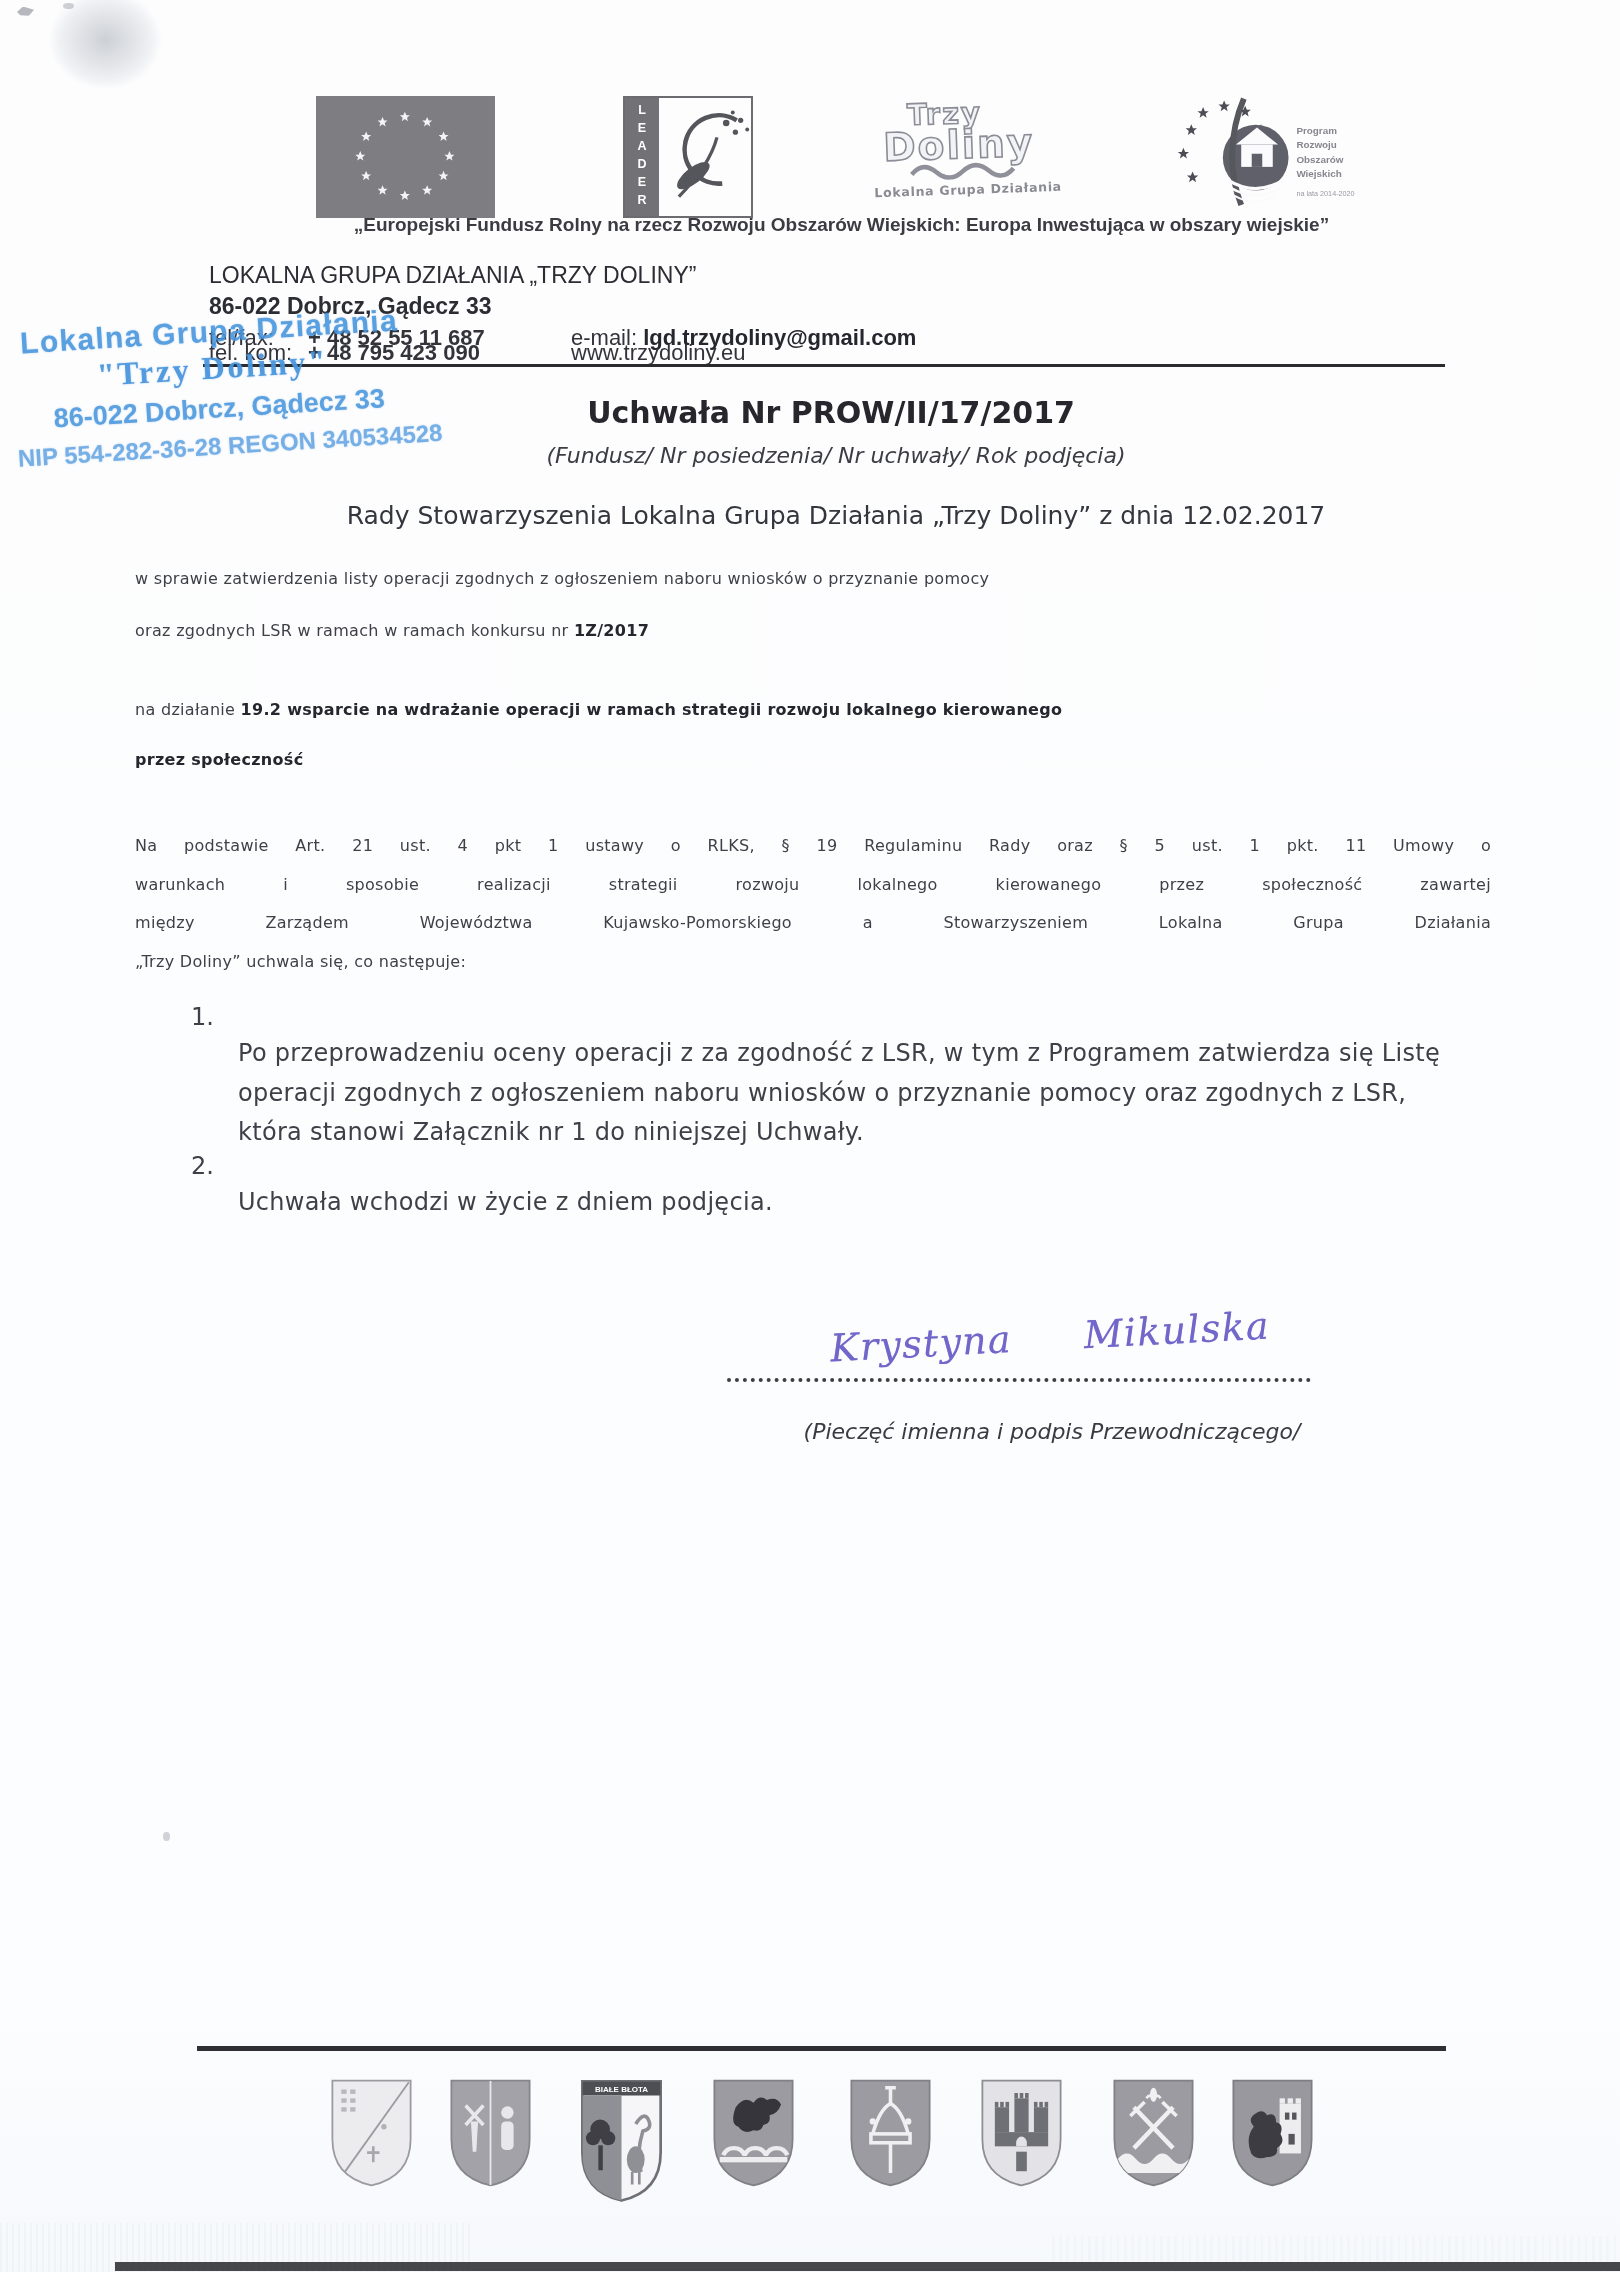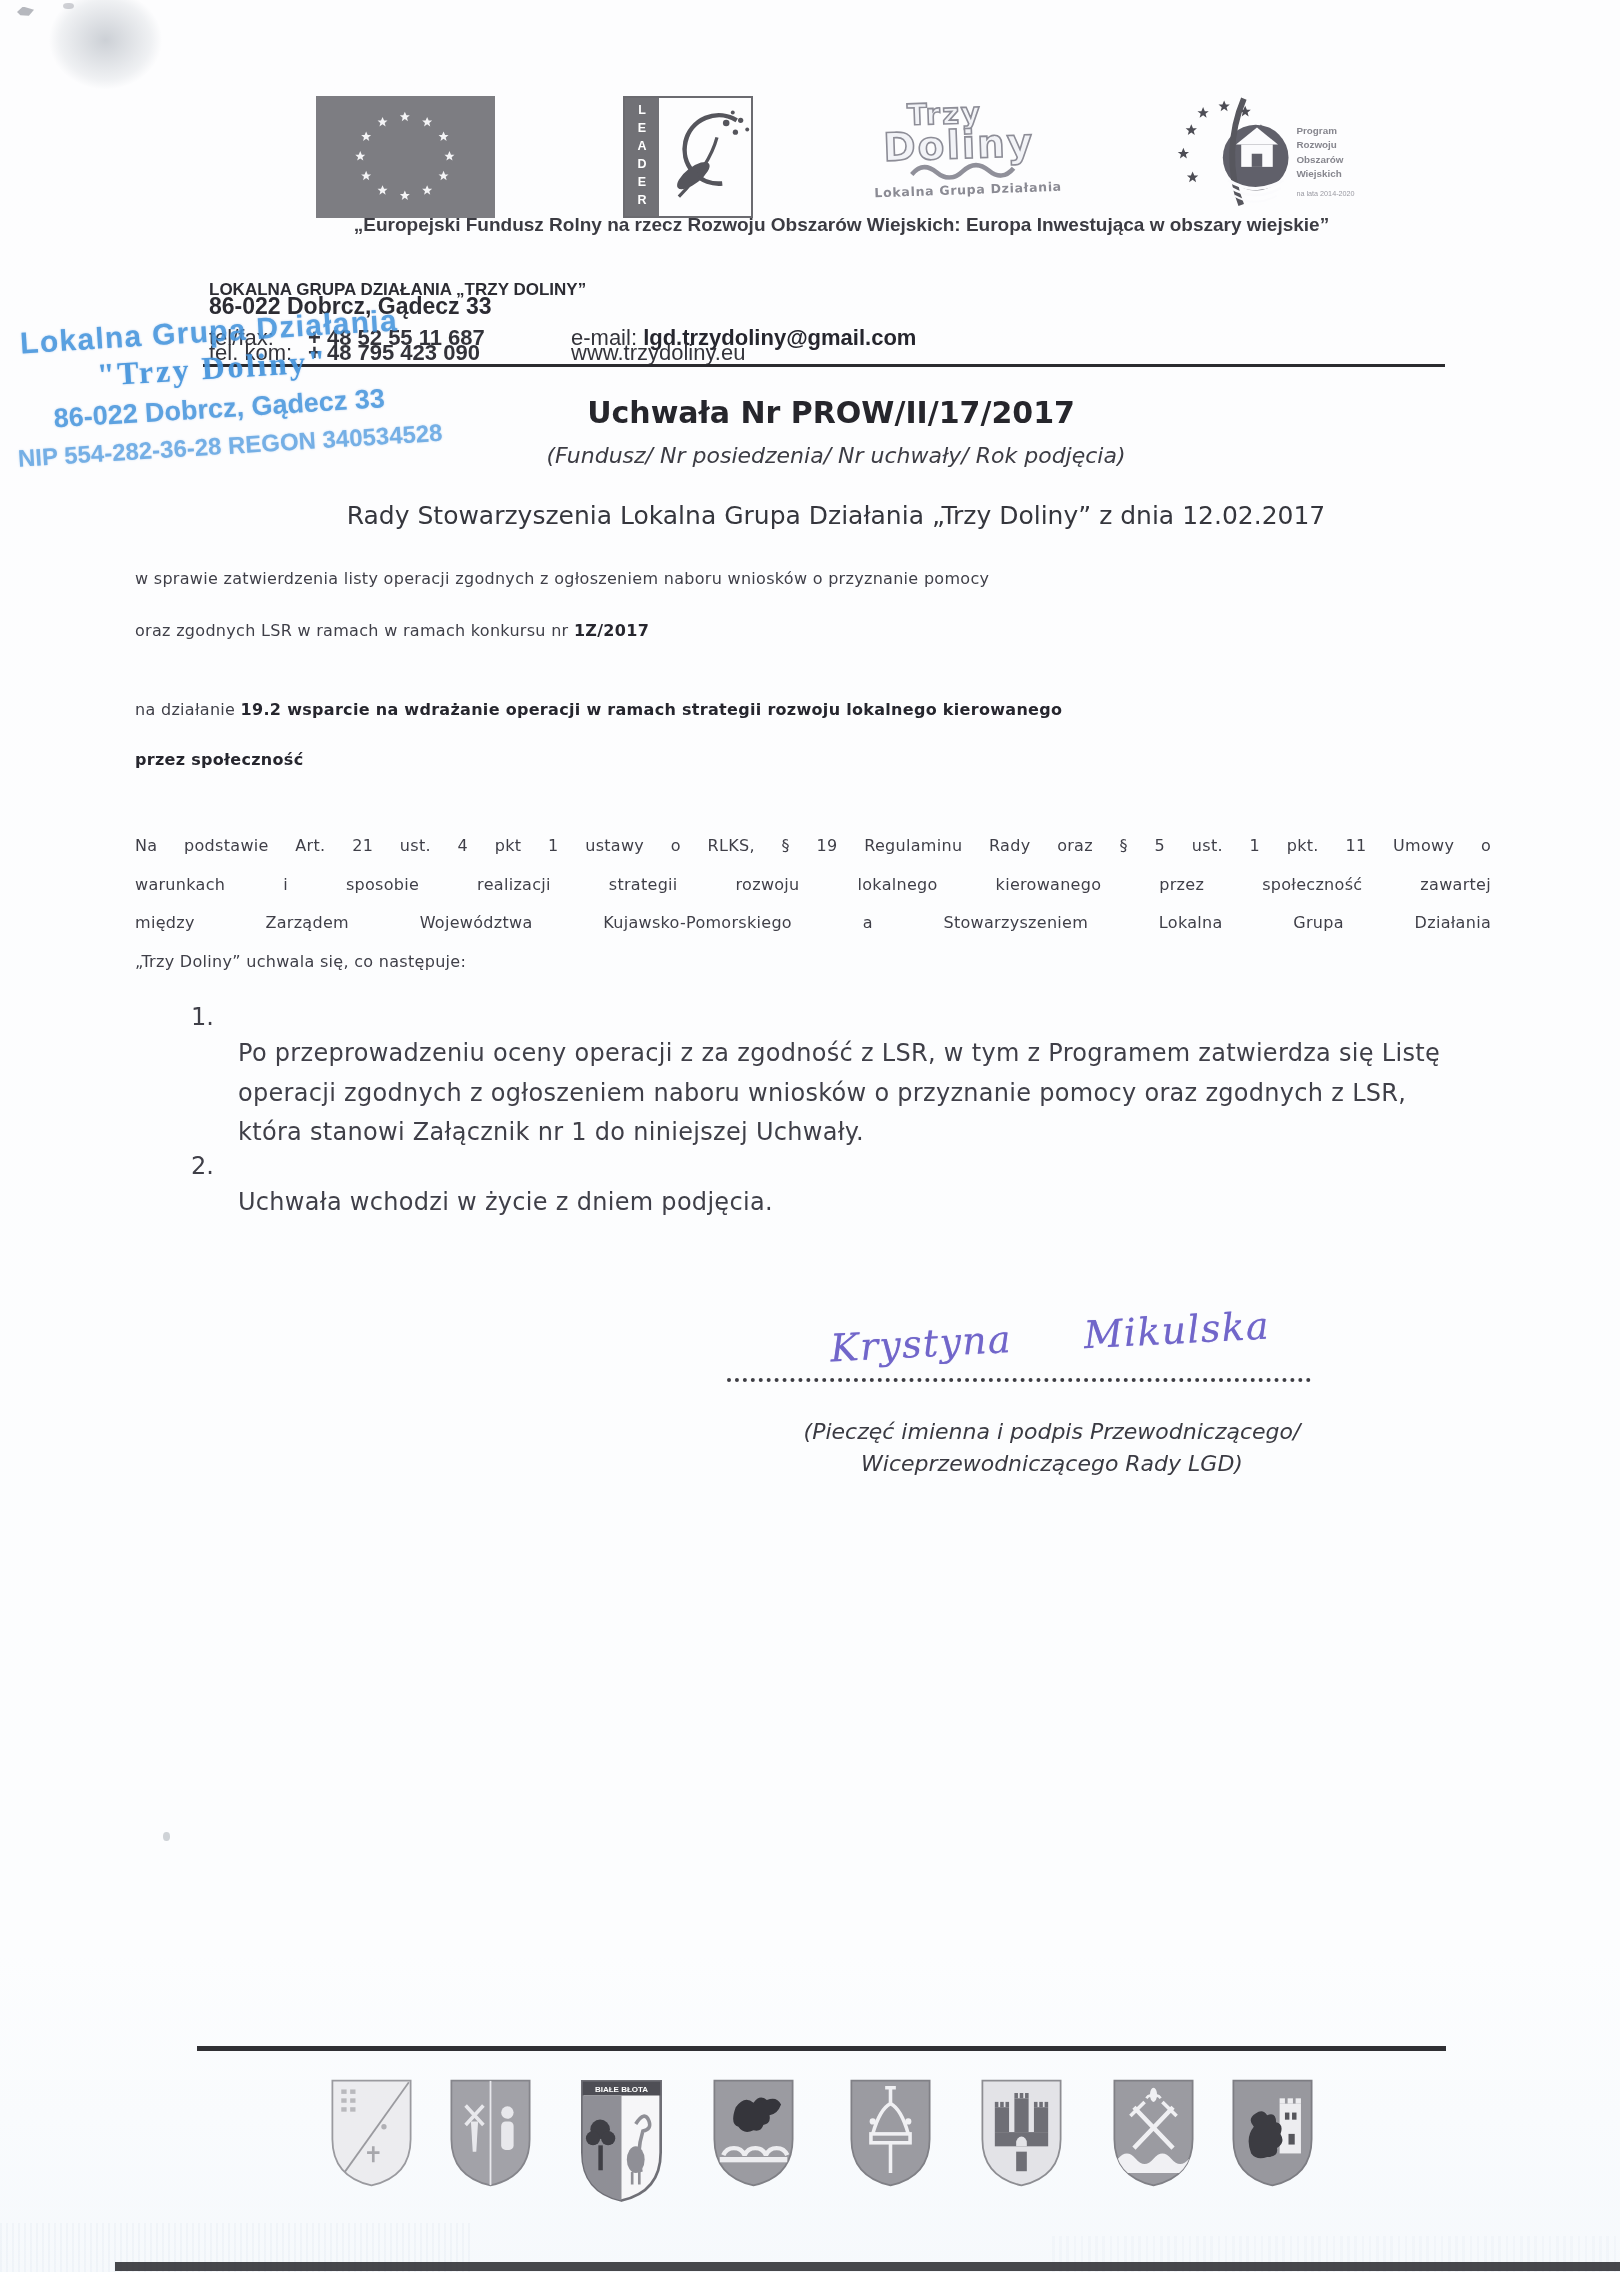--- a/index.html
+++ b/index.html
@@ -34,21 +34,21 @@
   @supports not (-webkit-text-stroke: 1px #000){.td-t1,.td-t2{color:#9598a2;}}
   .td-t1{font-size:29px;margin-left:42px;}
   .td-t2{font-size:39px;margin-left:17px;margin-top:-2.6px;}
   .td-cap{font-size:12.5px;font-weight:bold;color:#8b8b94;letter-spacing:0.7px;margin-left:6.6px;margin-top:1.3px;
           font-family:"DejaVu Sans",sans-serif;}
   .prow{left:1165px;top:93px;width:205px;height:132px;}
   
   .fund-cap{left:217px;top:214px;width:1249px;text-align:center;
      font-family:"Liberation Sans",sans-serif;font-weight:bold;font-size:19px;color:#3b3b42;}
   .org{font-family:"Liberation Sans",sans-serif;color:#2c2c33;}
-  .org-name{left:209px;top:280px;font-size:17px;font-weight:bold;}
+  .org-name{left:209px;top:262px;font-size:23px;font-weight:normal;}
   .org-addr{left:209px;top:293px;font-size:23px;font-weight:bold;}
   .contact{left:209px;font-size:22px;color:#33333a;font-family:"Liberation Sans",sans-serif;}
   .c1{top:325px;} .c2{top:340px;}
   .c-label{display:inline-block;width:99px;}
   .c-num{display:inline-block;width:263px;font-weight:bold;}
   .c-email b,.bold{font-weight:bold;}
   .rule{left:203px;top:364px;width:1242px;height:3.3px;background:#2b2b2f;}
   
   .stamp{left:10px;top:327px;width:513px;transform:rotate(-3.5deg);transform-origin:left top;
      color:#4896dd;font-family:"Liberation Sans",sans-serif;font-weight:bold;
@@ -211,21 +211,20 @@
   <div class="abs it-num i1">1.</div>
   <div class="abs it-line i1">Po przeprowadzeniu oceny operacji  z za zgodność z LSR, w tym z Programem zatwierdza się Listę</div>
   <div class="abs it-line i1b">operacji zgodnych z ogłoszeniem naboru wniosków o przyznanie pomocy oraz zgodnych z LSR,</div>
   <div class="abs it-line i1c">która stanowi Załącznik nr 1 do niniejszej Uchwały.</div>
   <div class="abs it-num i2">2.</div>
   <div class="abs it-line i2">Uchwała wchodzi w życie z dniem podjęcia.</div>
 
   <div class="abs dotline"></div>
   <div class="abs sig"><span>Krystyna</span><span class="gap"></span><span>Mikulska</span></div>
   <div class="abs sig-cap sc1">(Pieczęć imienna i podpis Przewodniczącego/</div>
-  <div class="abs sig-cap sc2">Wiceprzewodniczącego Rady LGD)</div>
 
   <div class="abs f-rule"></div>
 
   <div class="abs shield" style="left:327px;">
     <svg width="89" height="112" viewBox="0 0 100 126">
       <defs>
           <clipPath id="c1">
             <path d="M6,4 H94 V70 Q94 112 50 122 Q6 112 6 70 Z"></path>
           </clipPath>
         </defs>

